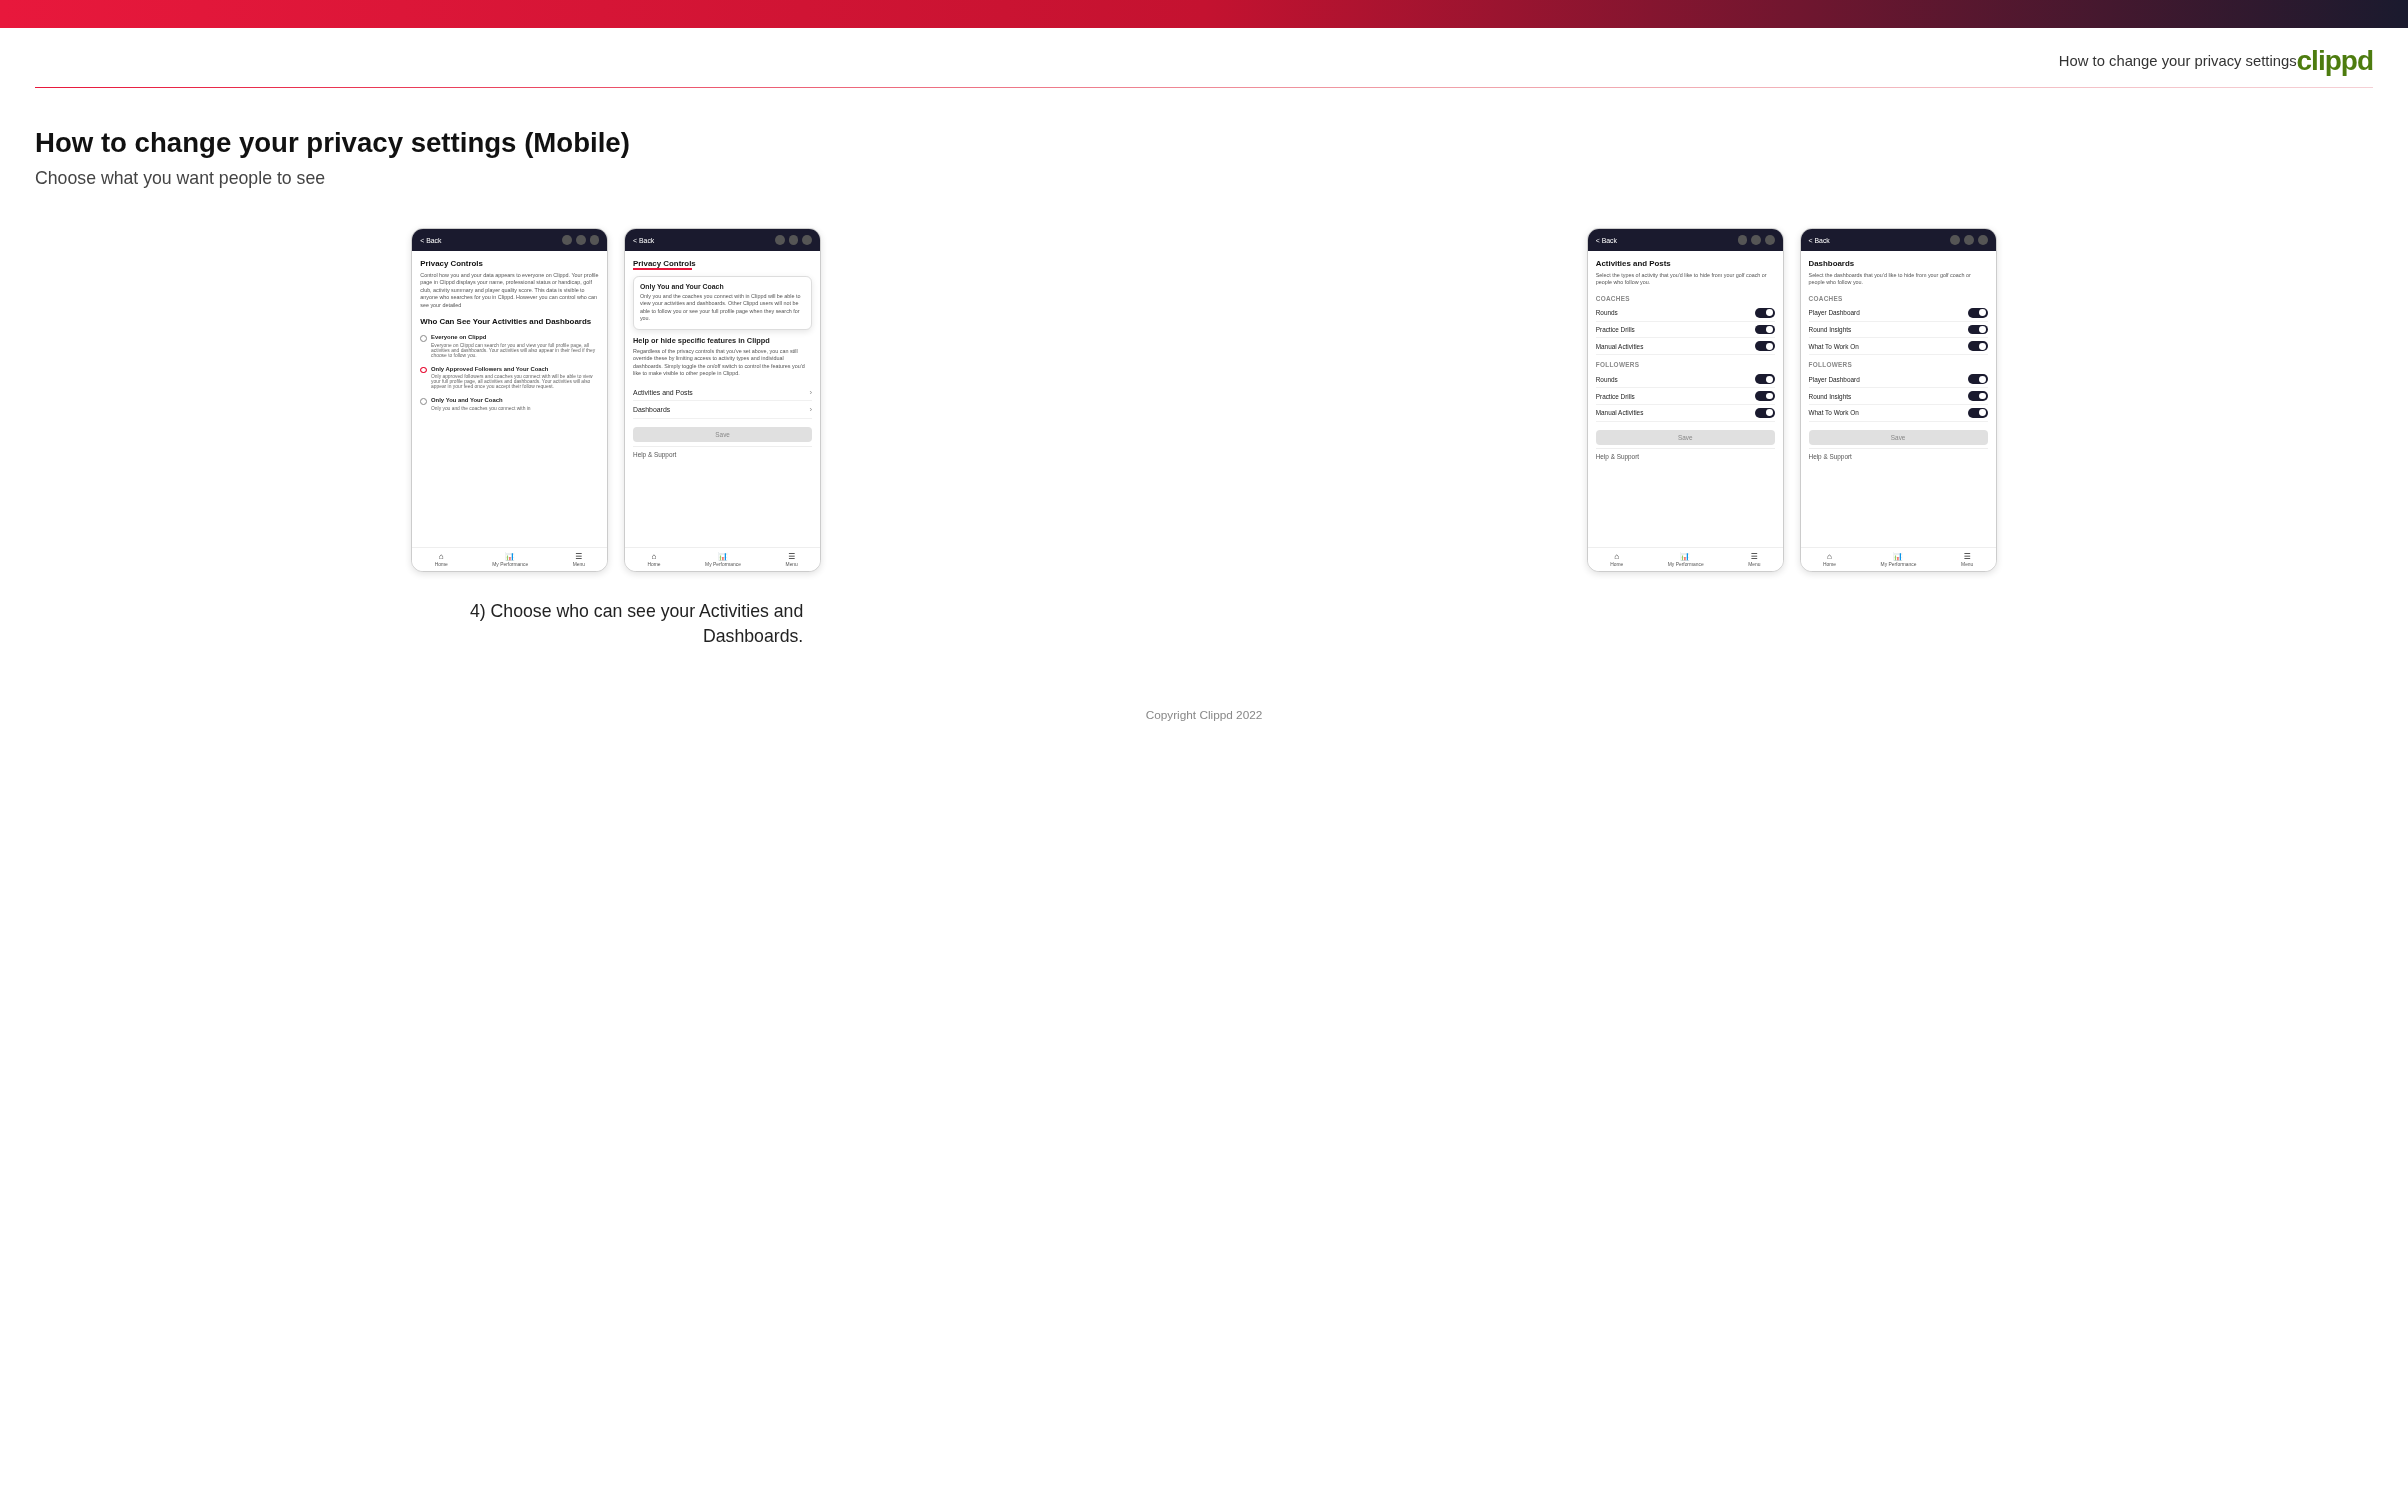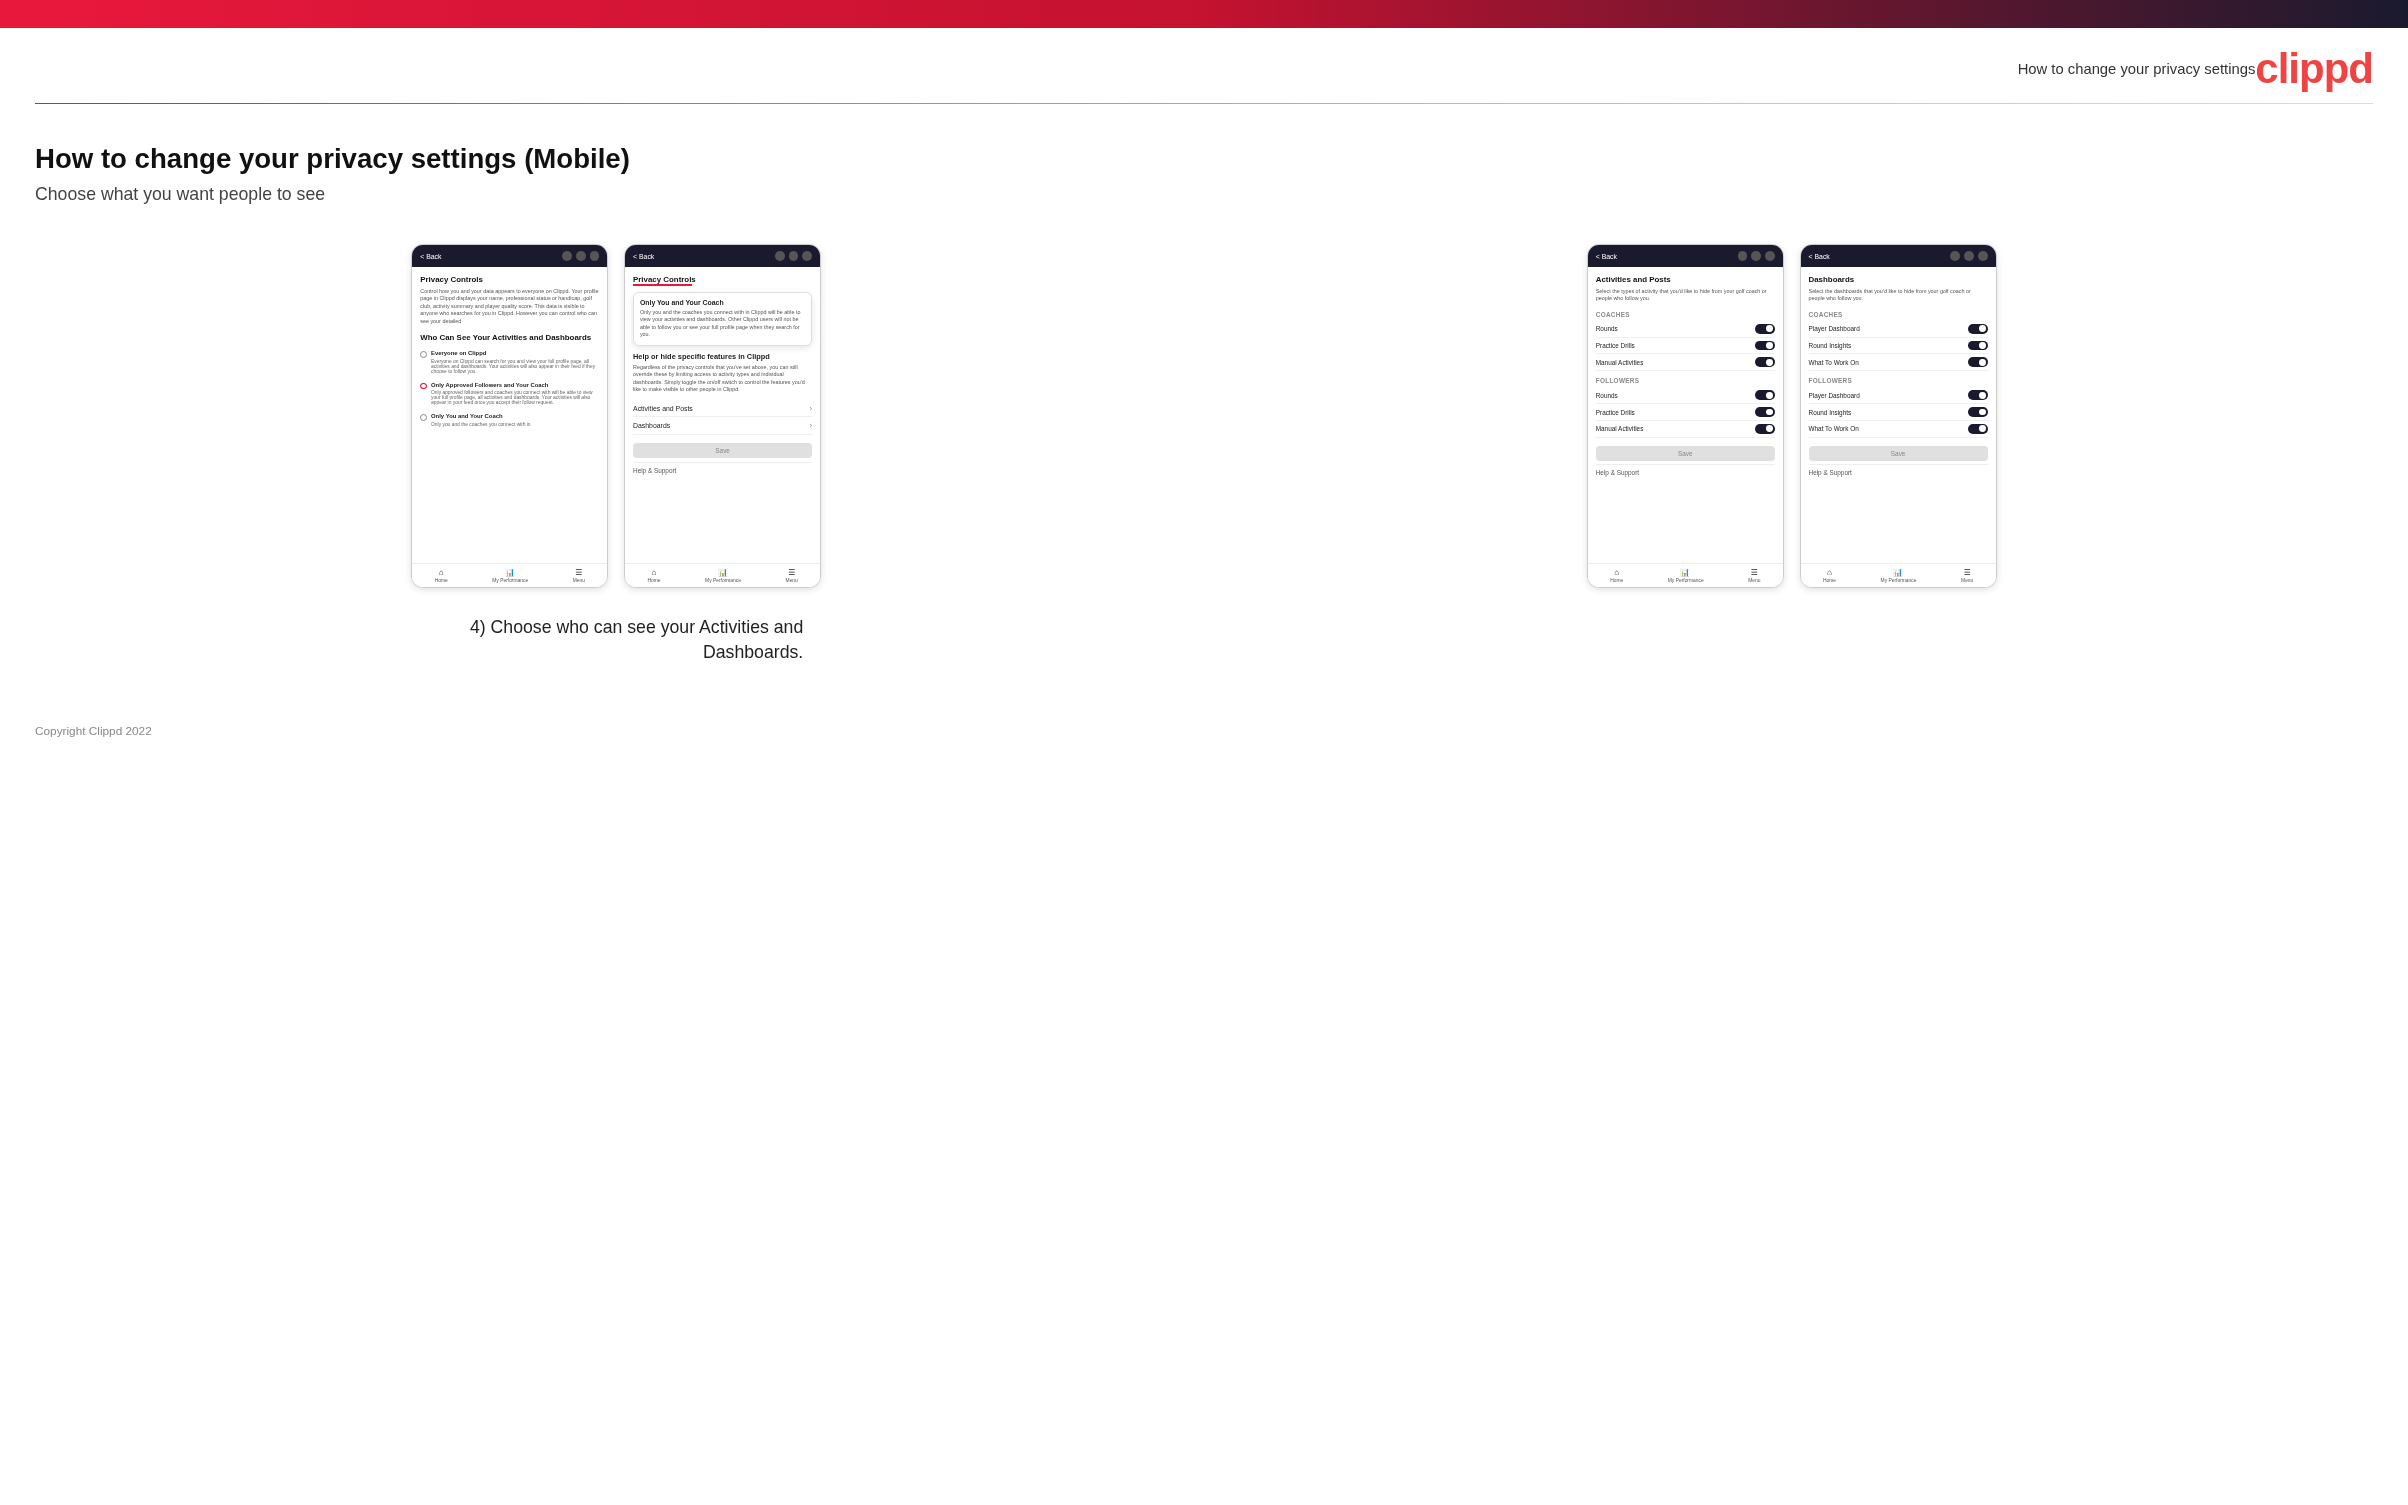--- a/index.html
+++ b/index.html
@@ -16,23 +16,23 @@
       justify-content: flex-end;
       padding: 17.7px 35px 9.9px 35px;
     }
 
     .header-title {
       font-size: 14.8px;
       color: #333;
     }
 
     .logo {
-      font-size: 42px;
+      font-size: 28px;
       font-weight: 800;
-      color: #ef4444;
+      color: #4d7c0f;
       letter-spacing: -1px;
     }
 
     .divider {
       height: 1px;
       background: linear-gradient(90deg, #e8183c 0%, #f0a0a8 60%, #f5d0d5 100%);
       margin: 0 35px;
     }
 
     .page-content {
@@ -321,20 +321,21 @@
 
     .nav-chevron {
       color: #888;
       font-size: 7.9px;
     }
 
     .copyright {
       font-size: 11.8px;
       color: #888;
       margin-top: 59px;
+      text-align: center;
     }
   </style>
 </head>
 <body>
 
 <div class="top-bar"></div>
 
 <div class="header">
   <span class="header-title">How to change your privacy settings</span>
   <span class="logo">clippd</span>

